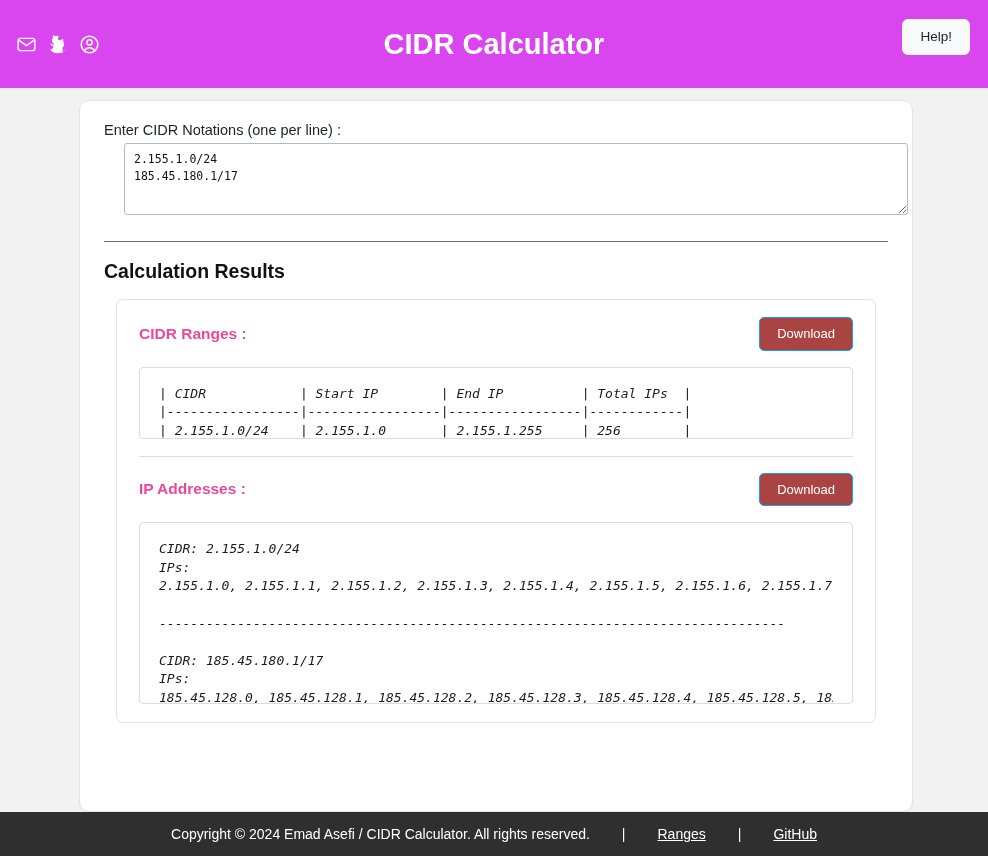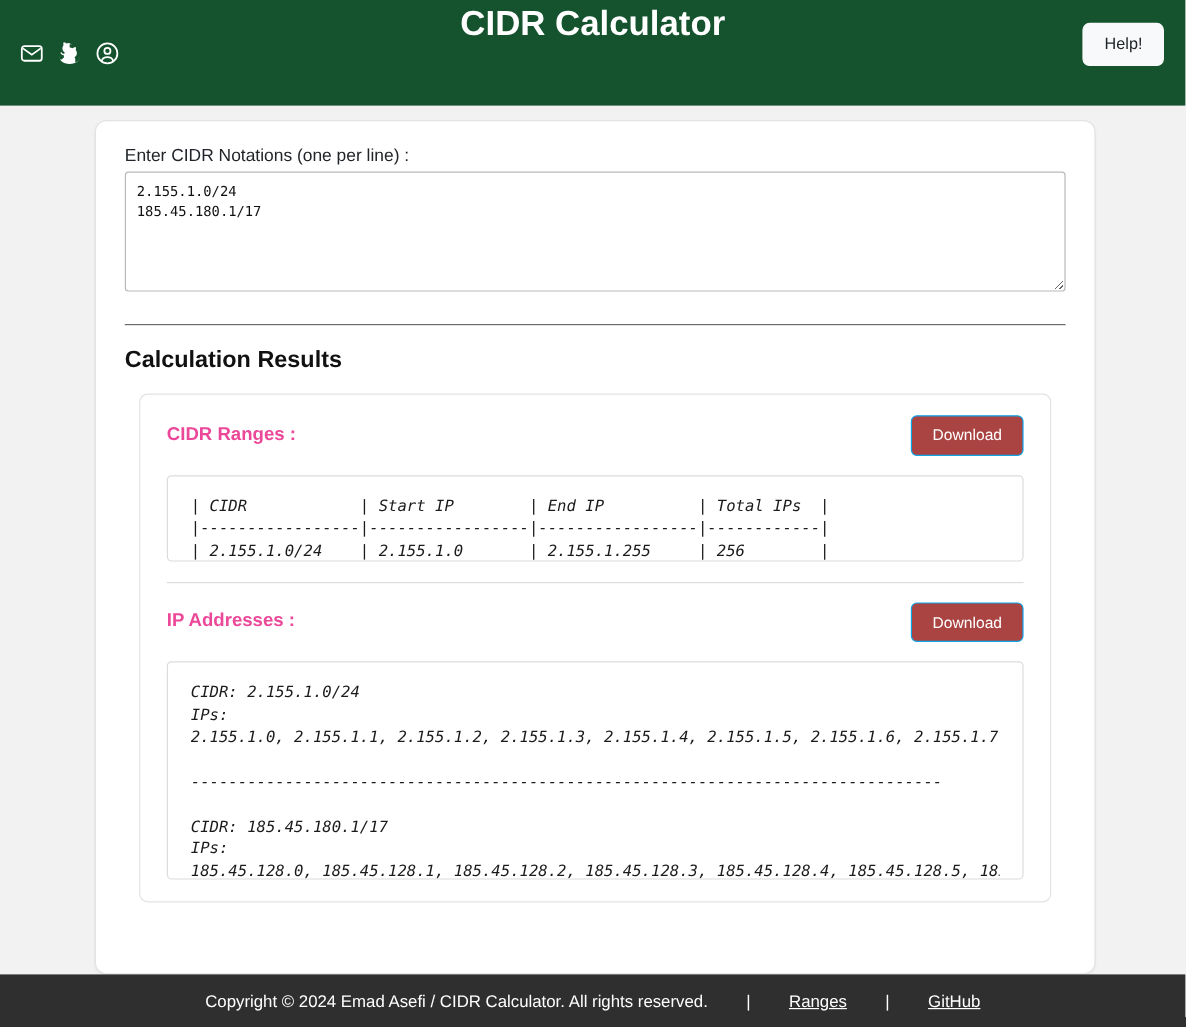--- a/index.html
+++ b/index.html
@@ -12,22 +12,22 @@
   }
   .page {
     width: 988px; height: 856px;
     display: flex; flex-direction: column;
     background: #f2f2f2;
   }
 
   
   .header {
     flex: 0 0 88px;
-    background: #14532d;
-    display: flex; 
+    background: #d946ef;
+    display: flex; align-items: center;
     padding: 4px 16px;
     position: relative;
   }
   .header-icons { display: flex; align-items: center; gap: 11px; }
   .header-icons svg { display: block; }
   .header-title {
     position: absolute; left: 0; right: 0;
     text-align: center;
     color: #ffffff;
     font-size: 29px; font-weight: bold;
@@ -64,31 +64,32 @@
   }
 
   .field-label {
     font-size: 14.5px;
     color: #212529;
     margin: 0 0 5px 0;
     display: block;
   }
   .cidr-textarea {
     width: 100%;
-    height: 100px;
+    height: 72px;
     border: 1px solid #b9b9b9;
     border-radius: 3px;
     padding: 7px 9px;
     font-family: "DejaVu Sans Mono", monospace;
     font-size: 11.5px;
     line-height: 1.48;
     color: #111;
     resize: vertical;
     outline: none;
     background: #fff;
+    margin-left: 20px;
   }
   .calc-btn {
     margin-top: 12px;
     background: #f8f9fa;
     border: 1px solid #e0e2e4;
     border-radius: 7px;
     padding: 8px 13px;
     font-size: 13px;
     color: #212529;
     font-family: "Liberation Sans", sans-serif;

